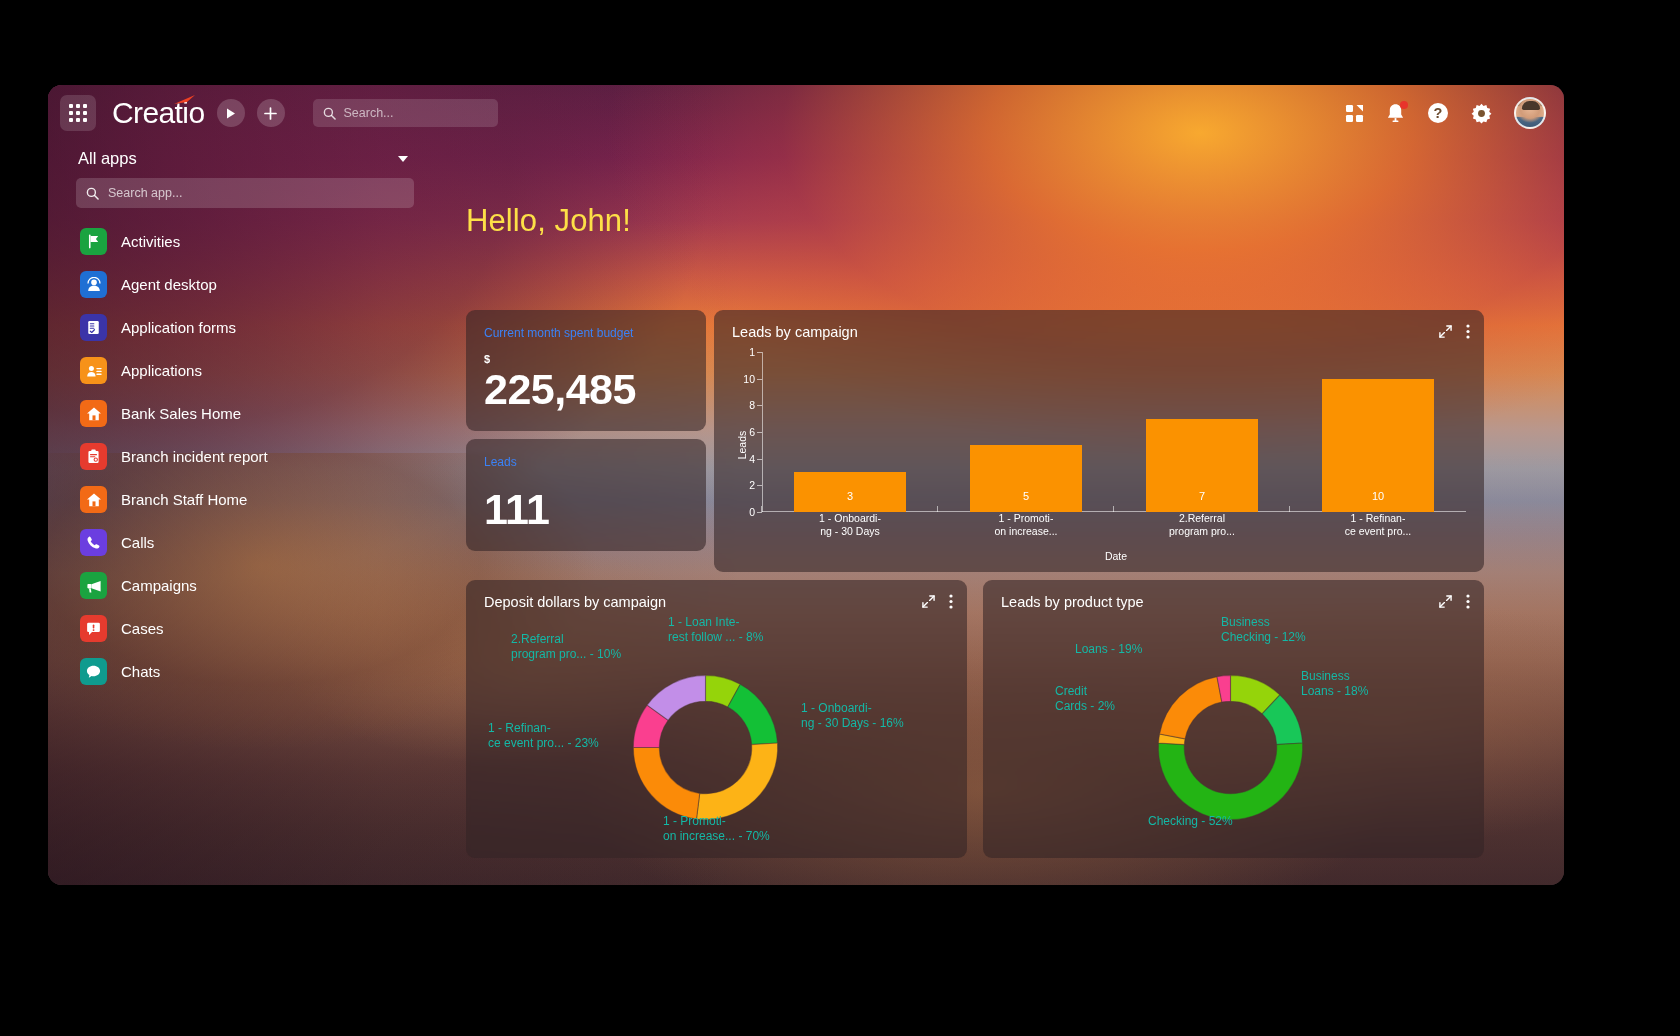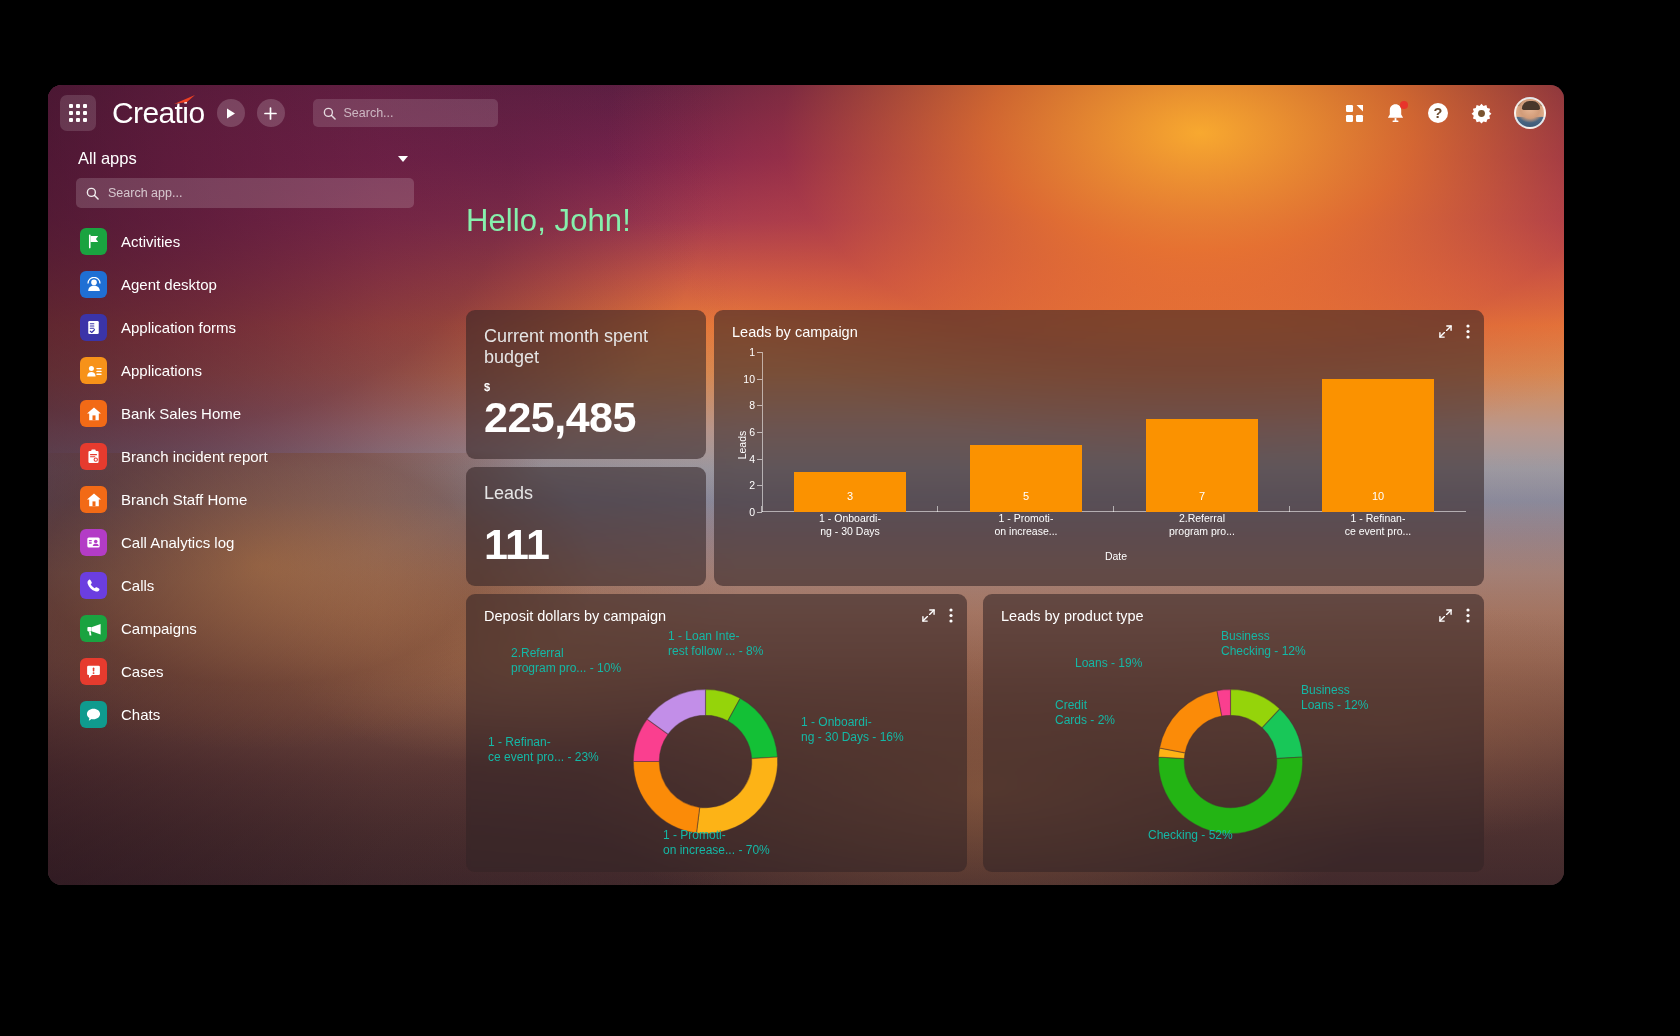--- a/index.html
+++ b/index.html
@@ -153,36 +153,36 @@
   }
   .nav-ico {
     width: 27px; height: 27px; border-radius: 6px; flex: none;
     display: flex; align-items: center; justify-content: center;
   }
   .nav-lbl { font-size: 15px; color: #fff; line-height: 19px; max-width: 210px; }
 
   
   #main { position: absolute; left: 370px; top: 56px; right: 0; bottom: 0; z-index: 10; }
   #greeting {
-    font-size: 31px; color: #86efac; font-weight: 400;
+    font-size: 31px; color: #fde047; font-weight: 400;
     padding: 62px 0 0 48px; letter-spacing: 0.1px;
   }
 
   #dash { position: absolute; left: 48px; top: 169px; width: 1018px; }
   .row1 { display: flex; gap: 8px; }
   .col-kpi { width: 240px; display: flex; flex-direction: column; gap: 8px; }
 
   .card {
     background: rgba(52,36,38,0.58);
     border-radius: 9px;
     backdrop-filter: blur(2px);
     position: relative;
   }
   .kpi { padding: 16px 18px 18px; }
-  .kpi-title { font-size: 18px; color: #e5e5e5; }
+  .kpi-title { font-size: 12px; color: #3b82f6; }
   .kpi-cur { font-size: 11px; color: #fff; font-weight: bold; margin-top: 13px; }
   .kpi-val { font-size: 43px; color: #fff; font-weight: bold; letter-spacing: -0.5px; line-height: 48px; }
   .kpi.leads .kpi-val { margin-top: 16px; }
 
   .chart-card { flex: 1; }
   .card-head {
     display: flex; align-items: flex-start; justify-content: space-between;
     padding: 14px 14px 0 18px;
   }
   .card-title { font-size: 14.5px; color: #fff; }
@@ -385,32 +385,20 @@
           <span class="nav-lbl">Branch incident report</span>
         </div>
         <div class="nav-item">
           <span class="nav-ico" style="background: rgb(242, 106, 22);">
             <svg width="16" height="16" viewBox="0 0 16 16">
               <path d="M8 1.6 L15 7.6 H12.8 V14.2 H3.2 V7.6 H1 Z" fill="#fff"></path>
               <rect x="6.5" y="9.4" width="3" height="4.8" fill="#f26a16"></rect>
             </svg>
           </span>
           <span class="nav-lbl">Branch Staff Home</span>
-        </div>
-        <div class="nav-item">
-          <span class="nav-ico" style="background: rgb(179, 60, 198);">
-            <svg width="15" height="15" viewBox="0 0 16 16">
-              <rect x="1.4" y="2.6" width="13.2" height="10.8" rx="1.6" fill="#fff"></rect>
-              <circle cx="10.4" cy="6.9" r="1.9" fill="#b33cc6"></circle>
-              <path d="M7.2 11.6 C7.2 9.8 8.6 9.2 10.4 9.2 C12.2 9.2 13.6 9.8 13.6 11.6 Z" fill="#b33cc6"></path>
-              <rect x="3" y="5.2" width="3.2" height="1.4" rx="0.6" fill="#b33cc6"></rect>
-              <rect x="3" y="7.8" width="3.2" height="1.4" rx="0.6" fill="#b33cc6"></rect>
-            </svg>
-          </span>
-          <span class="nav-lbl">Call Analytics log</span>
         </div>
         <div class="nav-item">
           <span class="nav-ico" style="background: rgb(107, 62, 224);">
             <svg width="15" height="15" viewBox="0 0 16 16">
               <path d="M3.3 1.8 C2 2.6 1.2 4.2 1.8 6 C3 9.8 6.2 13 10 14.2 C11.8 14.8 13.4 14 14.2 12.7 C14.5 12.2 14.3 11.6 13.8 11.3 L11.4 9.9 C11 9.7 10.5 9.8 10.2 10.1 L9.3 11 C7.7 10.1 5.9 8.3 5 6.7 L5.9 5.8 C6.2 5.5 6.3 5 6.1 4.6 L4.7 2.2 C4.4 1.7 3.8 1.5 3.3 1.8 Z" fill="#fff"></path>
             </svg>
           </span>
           <span class="nav-lbl">Calls</span>
         </div>
         <div class="nav-item">
@@ -632,21 +620,21 @@
                 <path d="M 22.153915182594815 95.10233947671355 A 78 78 0 0 1 23.381594443162285 85.38425746231347 L 50.88563746356557 90.63093427071377 A 50 50 0 0 0 50.098663578586425 96.86047402353434 Z" fill="#fdb316" stroke="rgba(70,50,50,0.45)" stroke-width="1.2"></path>
                 <path d="M 23.381594443162285 85.38425746231347 A 78 78 0 0 1 85.38425746231354 23.38159444316227 L 90.63093427071381 50.88563746356556 A 50 50 0 0 0 50.88563746356557 90.63093427071377 Z" fill="#fb8b08" stroke="rgba(70,50,50,0.45)" stroke-width="1.2"></path>
                 <path d="M 85.38425746231354 23.38159444316227 A 78 78 0 0 1 100.00000000000006 22 L 100.00000000000003 50 A 50 50 0 0 0 90.63093427071381 50.88563746356556 Z" fill="#fa3f8f" stroke="rgba(70,50,50,0.45)" stroke-width="1.2"></path>
               </svg>
               <div class="donut-lbl" style="left: 238px; top: 35px;">
                 <div>Business</div>
                 <div>Checking - 12%</div>
               </div>
               <div class="donut-lbl" style="left: 318px; top: 89px;">
                 <div>Business</div>
-                <div>Loans - 12%</div>
+                <div>Loans - 18%</div>
               </div>
               <div class="donut-lbl c" style="left: 165px; top: 234px;">
                 <div>Checking - 52%</div>
               </div>
               <div class="donut-lbl c" style="left: 72px; top: 104px;">
                 <div>Credit</div>
                 <div>Cards - 2%</div>
               </div>
               <div class="donut-lbl" style="left: 92px; top: 62px;">
                 <div>Loans - 19%</div>

